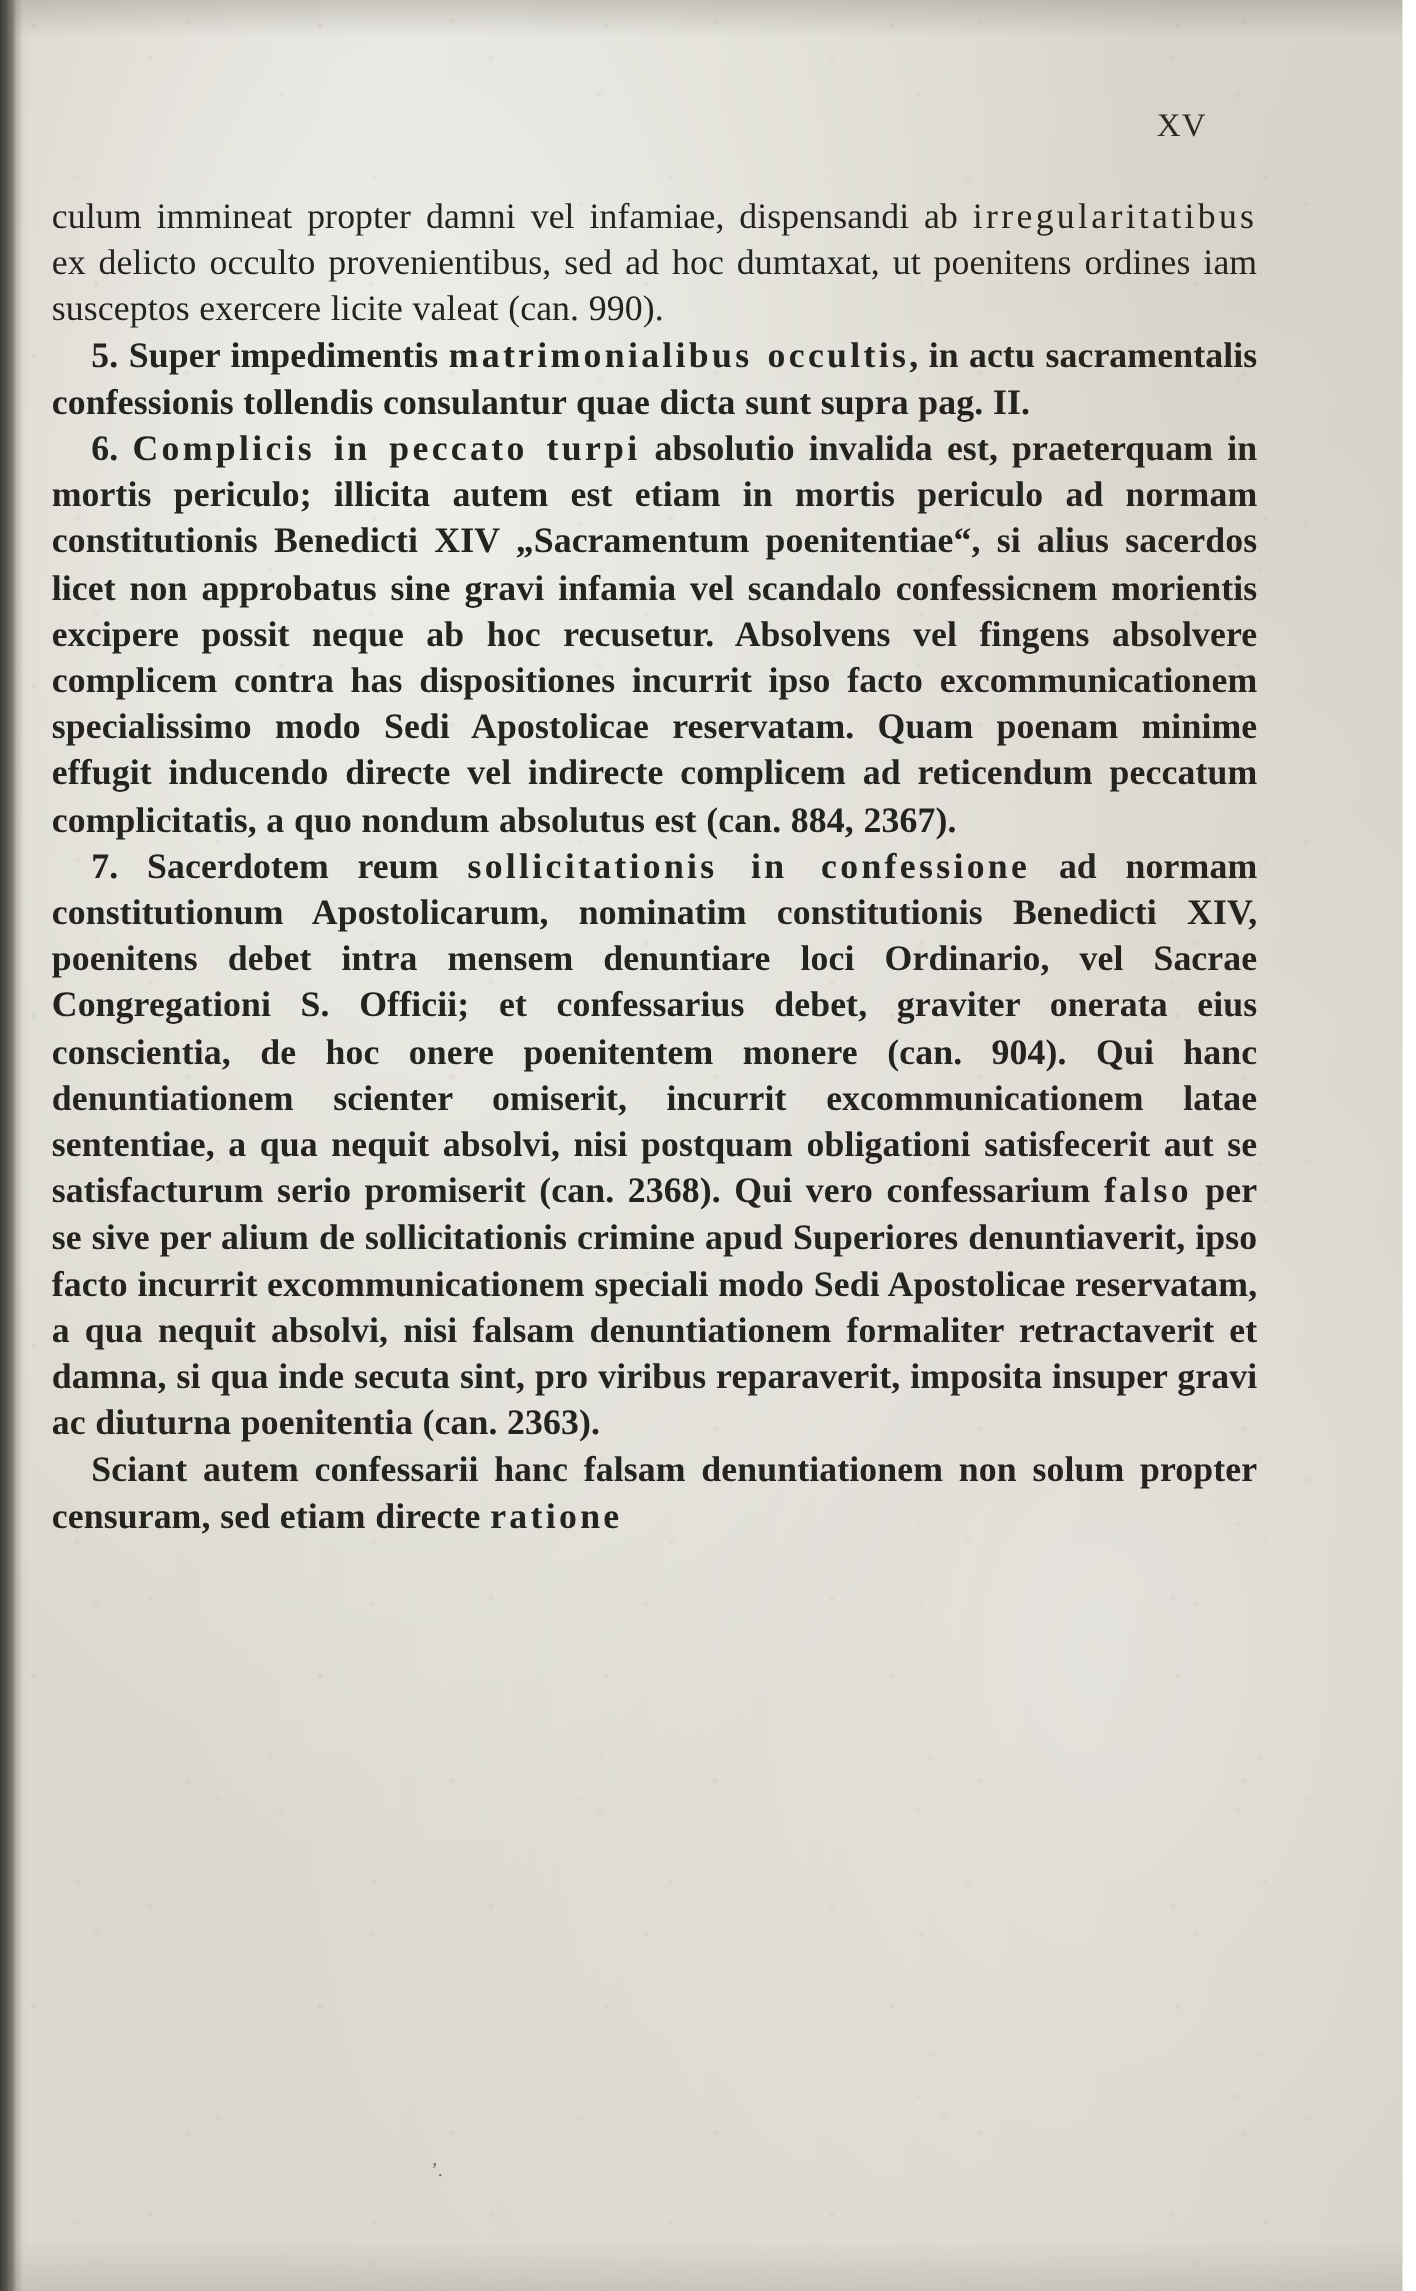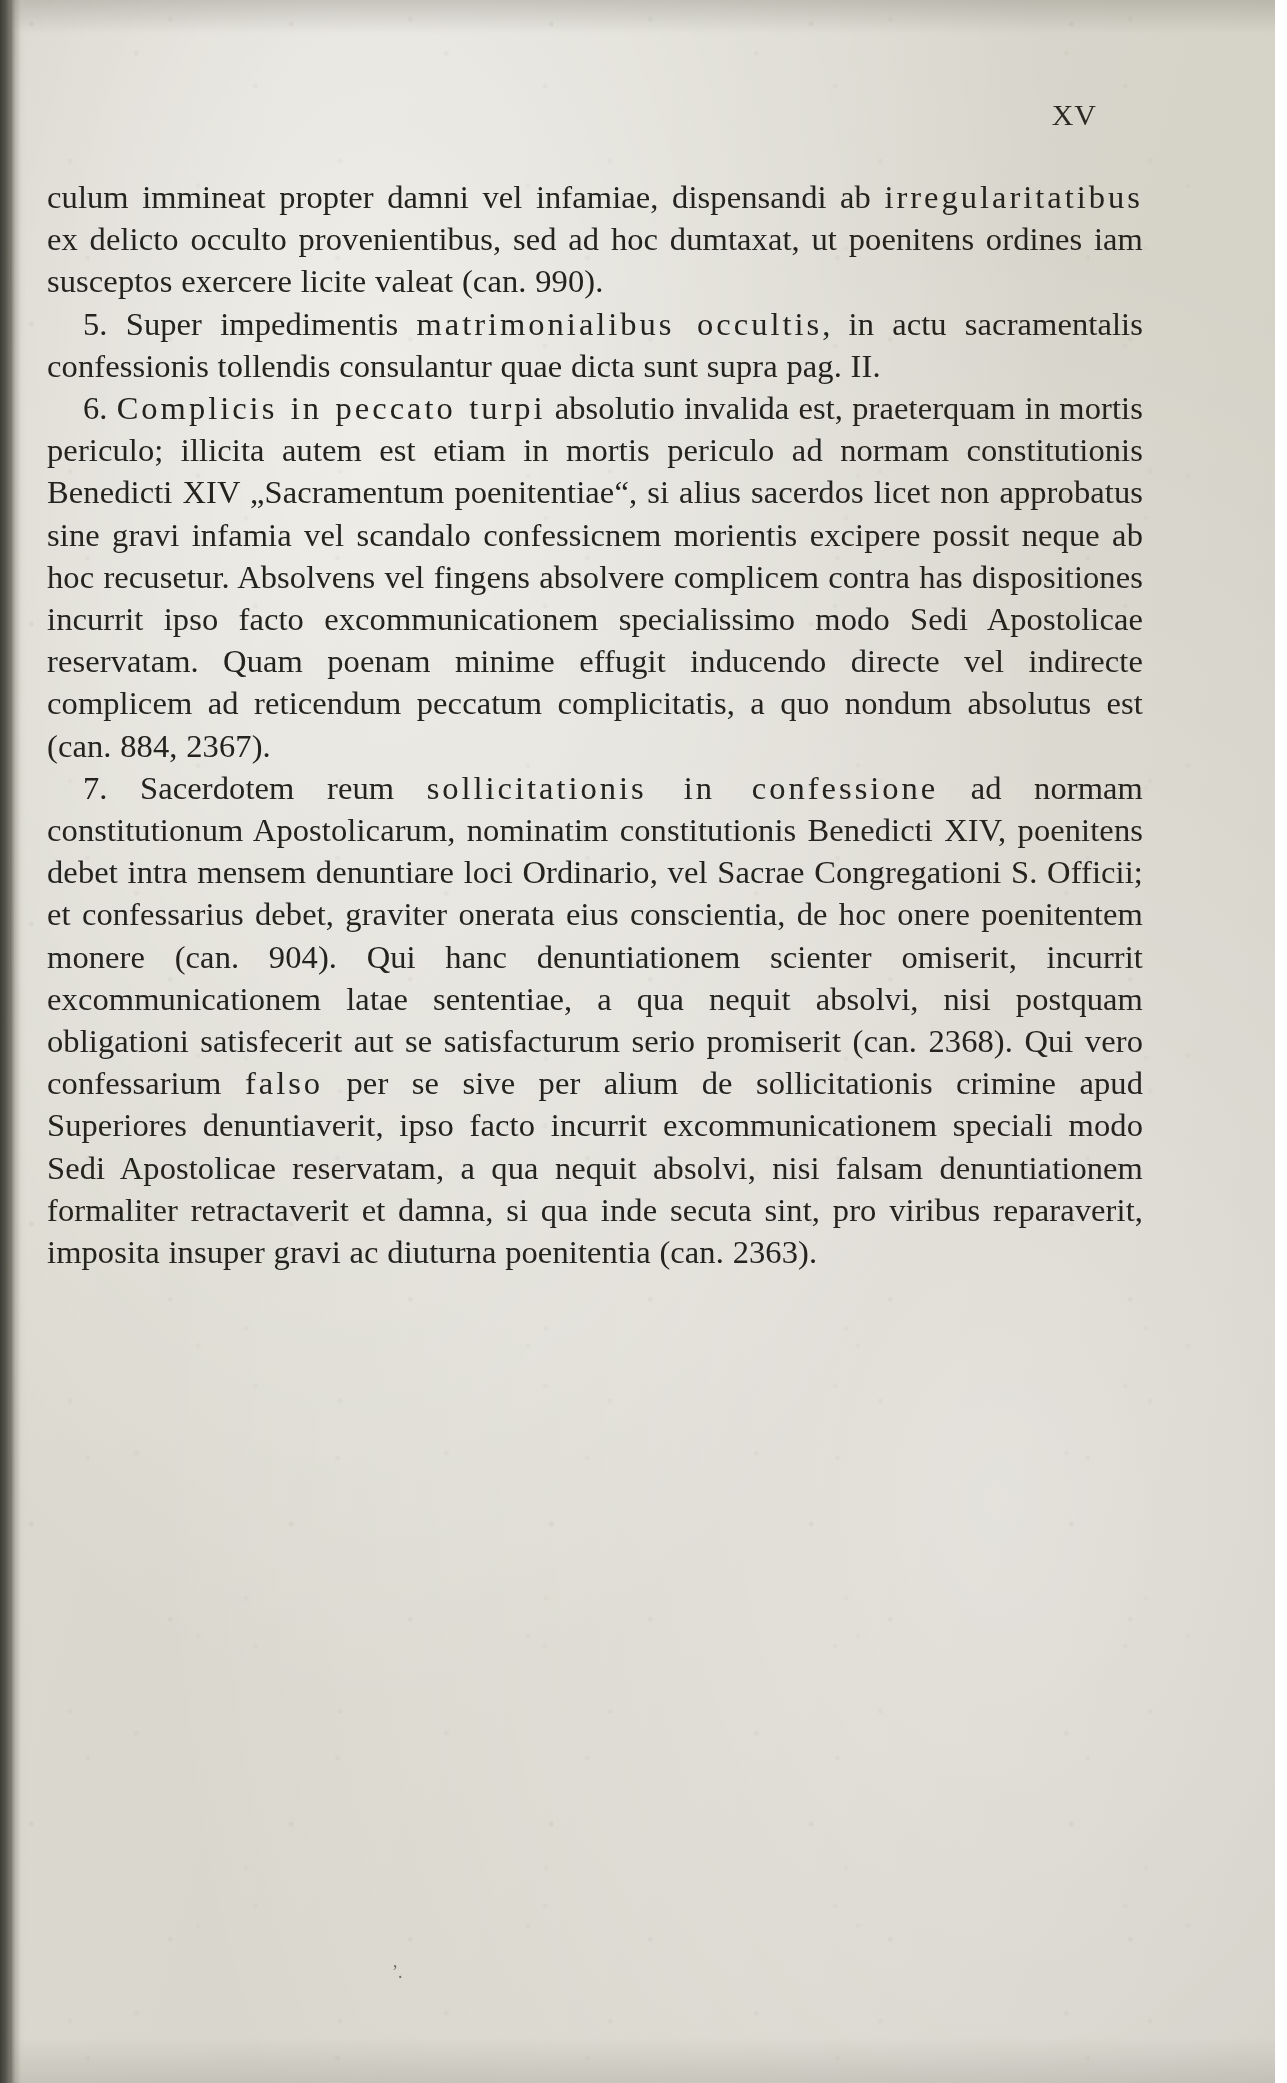--- a/index.html
+++ b/index.html
@@ -91,21 +91,21 @@
     margin: 0;
     font-size: 32.5px;
     line-height: 42.2px;
     text-align: justify;
     text-align-last: left;
     color: #24231d;
     letter-spacing: 0.1px;
     word-spacing: 0.5px;
     text-rendering: optimizeLegibility;
   }
-  p.para.indent { text-indent: 36px; }
+  p.para.indent { text-indent: 36px; font-weight: bold; }
 
   
   .sp {
     letter-spacing: 3.0px;
     word-spacing: 2px;
   }
 
   
   .speck {
     position: absolute;
@@ -131,17 +131,18 @@
   <div class="gutter-shadow"></div>
   <div class="gutter-shadow2"></div>
 
   <div class="folio">XV</div>
 
   <div class="textblock" id="textblock">
       <p class="para"><span>culum immineat propter damni vel infamiae, dispensandi ab </span><span class="sp">irregularitatibus</span><span> ex delicto occulto provenientibus, sed ad hoc dumtaxat, ut poenitens ordines iam susceptos exercere licite valeat (can. 990).</span></p>
       <p class="para indent"><span>5. Super impedimentis </span><span class="sp">matrimonialibus occultis</span><span>, in actu sacramentalis confessionis tollendis consulantur quae dicta sunt supra pag. II.</span></p>
       <p class="para indent"><span>6. </span><span class="sp">Complicis in peccato turpi</span><span> absolutio invalida est, praeterquam in mortis periculo; illicita autem est etiam in mortis periculo ad normam constitutionis Benedicti XIV „Sacramentum poenitentiae“, si alius sacerdos licet non approbatus sine gravi infamia vel scandalo confessicnem morientis excipere possit neque ab hoc recusetur. Absolvens vel fingens absolvere complicem contra has dispositiones incurrit ipso facto excommunicationem specialissimo modo Sedi Apostolicae reservatam. Quam poenam minime effugit inducendo directe vel indirecte complicem ad reticendum peccatum complicitatis, a quo nondum absolutus est (can. 884, 2367).</span></p>
       <p class="para indent"><span>7. Sacerdotem reum </span><span class="sp">sollicitationis in confessione</span><span> ad normam constitutionum Apostolicarum, nominatim constitutionis Benedicti XIV, poenitens debet intra mensem denuntiare loci Ordinario, vel Sacrae Congregationi S. Officii; et confessarius debet, graviter onerata eius conscientia, de hoc onere poenitentem monere (can. 904). Qui hanc denuntiationem scienter omiserit, incurrit excommunicationem latae sententiae, a qua nequit absolvi, nisi postquam obligationi satisfecerit aut se satisfacturum serio promiserit (can. 2368). Qui vero confessarium </span><span class="sp">falso</span><span> per se sive per alium de sollicitationis crimine apud Superiores denuntiaverit, ipso facto incurrit excommunicationem speciali modo Sedi Apostolicae reservatam, a qua nequit absolvi, nisi falsam denuntiationem formaliter retractaverit et damna, si qua inde secuta sint, pro viribus reparaverit, imposita insuper gravi ac diuturna poenitentia (can. 2363).</span></p>
+      <p class="para indent"><span>Sciant autem confessarii hanc falsam denuntiationem non solum propter censuram, sed etiam directe </span><span class="sp">ratione</span></p>
     </div>
 
   <div class="speck">’.</div>
 
 </div>
 
 </body></html>

